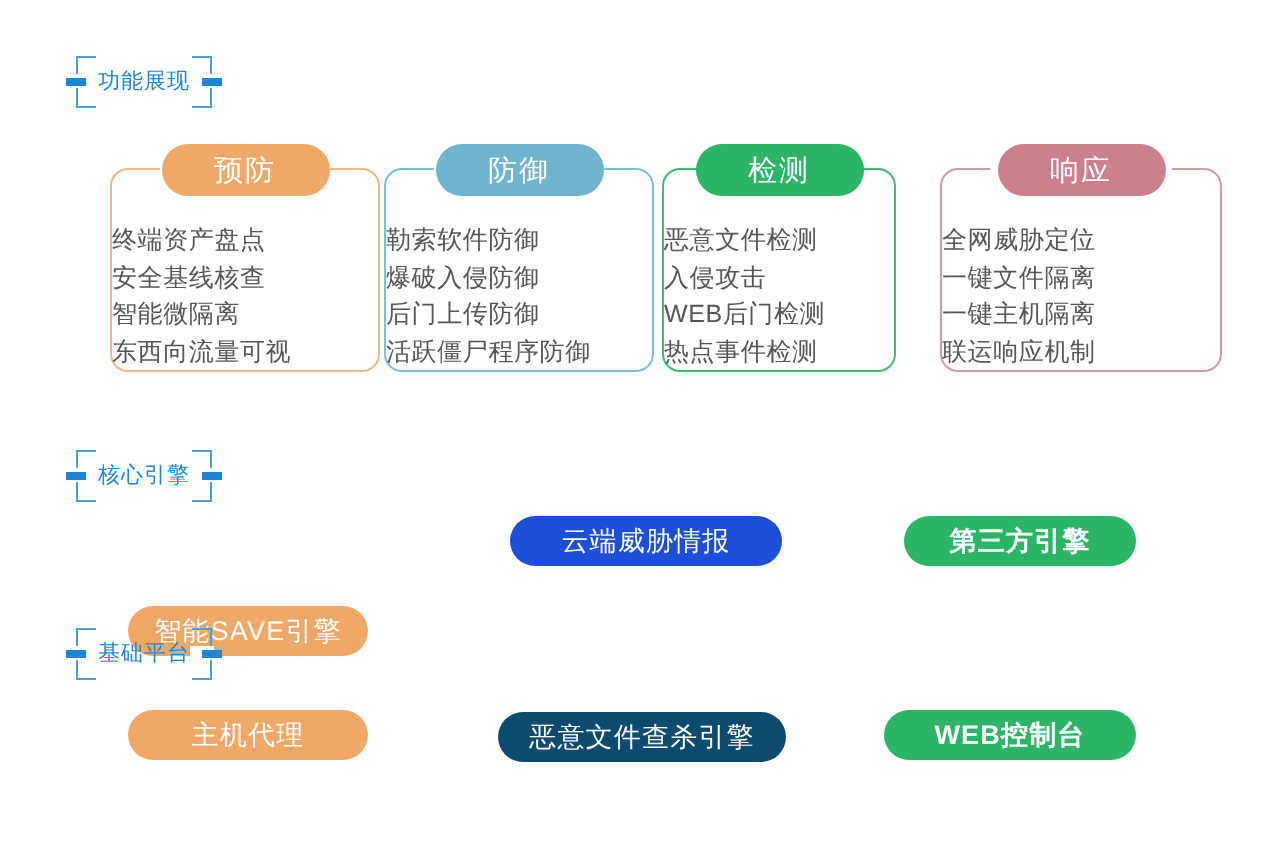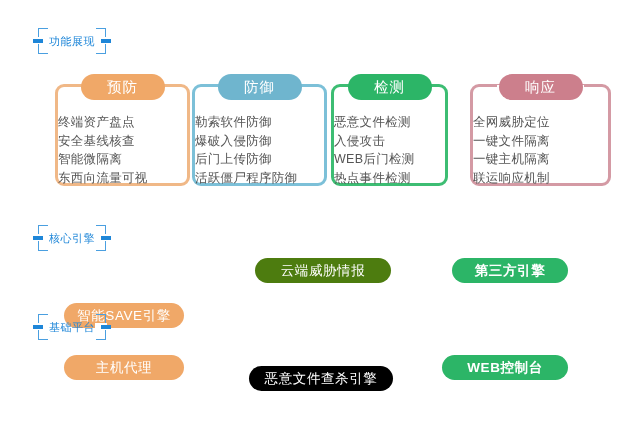--- a/index.html
+++ b/index.html
@@ -81,21 +81,21 @@
     white-space: nowrap;
     position: relative;
     z-index: 2;
   }
 
   
   .card {
     position: absolute;
     box-sizing: border-box;
     border-radius: 9px;
-    border: 3px solid #eab308;
+    border: 1px solid #eab308;
   }
   .card-top-mask {
     position: absolute;
     top: -2px;
     left: 24px;
     right: 24px;
     height: 4px;
     background: #ffffff;
   }
   .card-pill {
@@ -226,21 +226,21 @@
     <span class="edge-r"></span>
     <span class="dash dash-left"></span>
     <span class="dash dash-right"></span>
     <span class="section-title-text">核心引擎</span>
   </div>
 </div>
 
 <div class="stage-pill" style="left:64px; top:258px; width:120px; background:#f0a868;margin-top:45px;">
   <span>智能SAVE引擎</span>
 </div>
-<div class="stage-pill" style="left:255px; top:258px; width:136px; background:#4d7c0f;">
+<div class="stage-pill" style="left:255px; top:258px; width:136px; background:#1d4ed8;">
   <span>云端威胁情报</span>
 </div>
 <div class="stage-pill bold" style="left:452px; top:258px; width:116px; background:#2cb567;">
   <span>第三方引擎</span>
 </div>
 
 <div class="section-header" style="left:38px; top:314px;">
   <div class="bracket-box">
     <span class="corner c-tl"></span>
     <span class="corner c-tr"></span>
@@ -250,18 +250,18 @@
     <span class="edge-r"></span>
     <span class="dash dash-left"></span>
     <span class="dash dash-right"></span>
     <span class="section-title-text">基础平台</span>
   </div>
 </div>
 
 <div class="stage-pill" style="left:64px; top:355px; width:120px; background:#f0a868;">
   <span>主机代理</span>
 </div>
-<div class="stage-pill" style="left:249px; top:366px; width:144px; background:#000000;text-align:right;">
+<div class="stage-pill" style="left:249px; top:356px; width:144px; background:#0c4a6e;text-align:right;">
   <span>恶意文件查杀引擎</span>
 </div>
 <div class="stage-pill bold" style="left:442px; top:355px; width:126px; background:#2cb567;">
   <span>WEB控制台</span>
 </div>
 
 </body></html>

